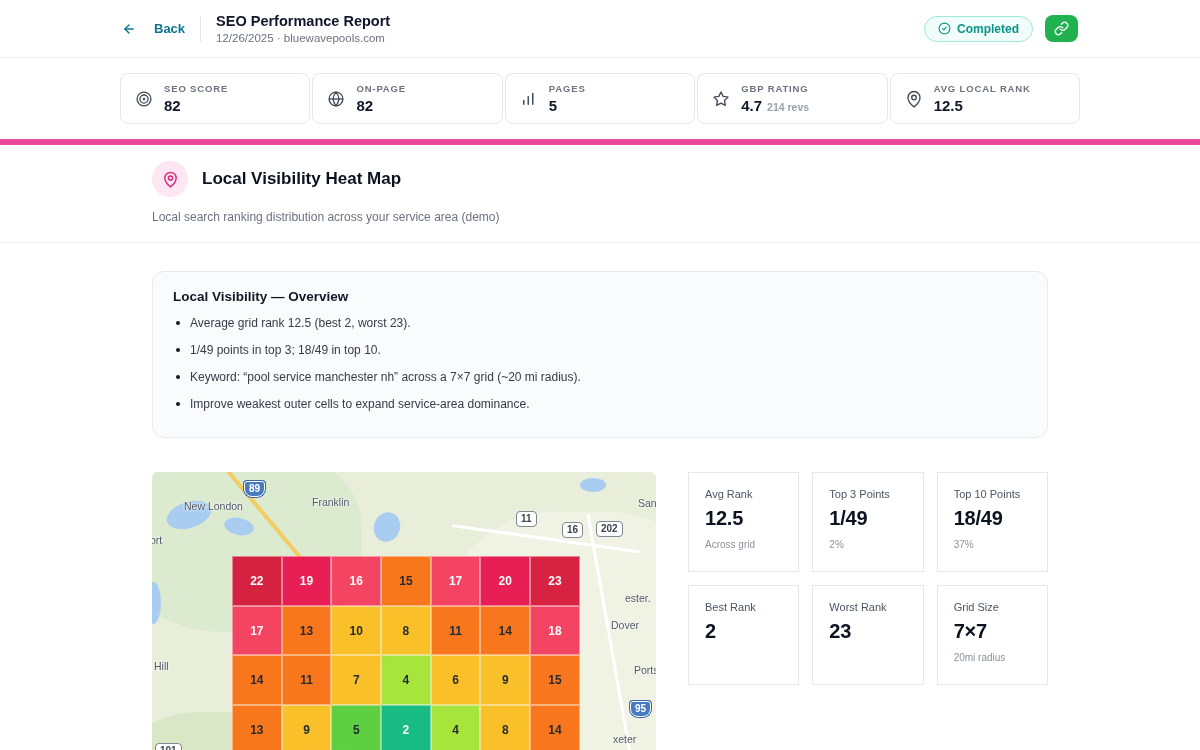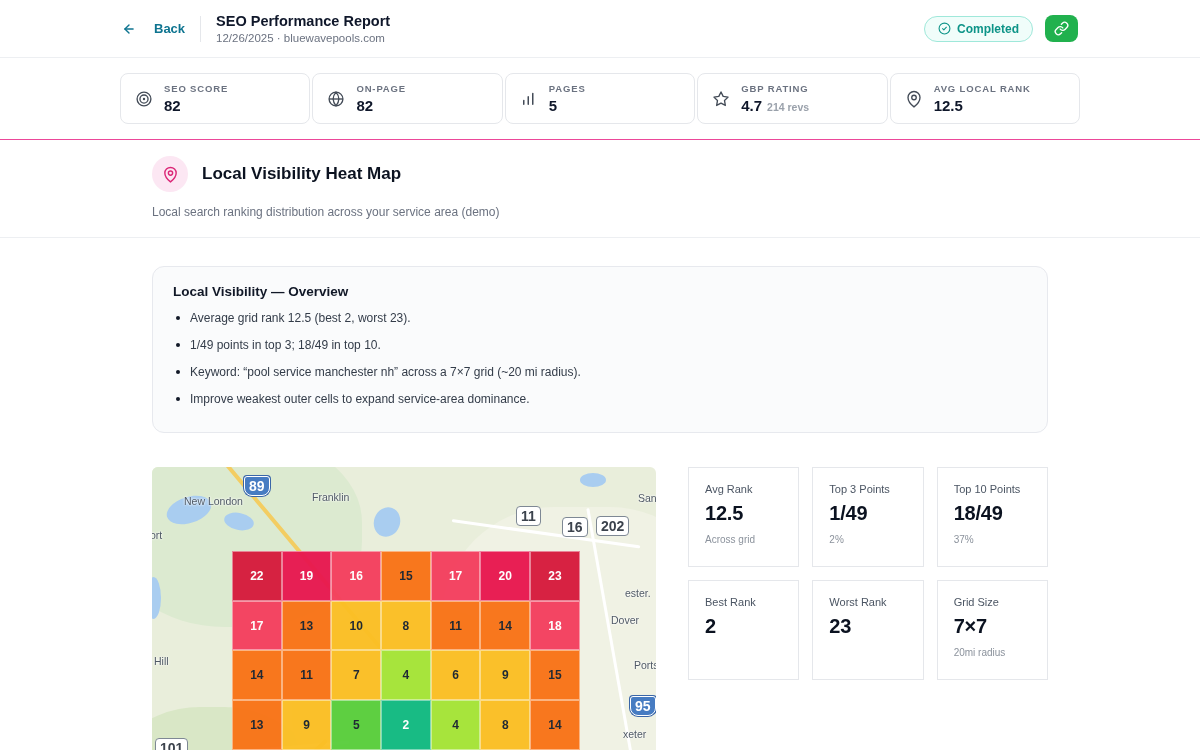--- a/index.html
+++ b/index.html
@@ -11,21 +11,21 @@
   .topbar-left{display:flex;align-items:center;gap:15px}
   .back{display:flex;align-items:center;gap:18px;color:#0e7490;font-size:13px;font-weight:700;cursor:pointer;text-decoration:none}
   .vdiv{width:1px;height:26px;background:#e5e7eb}
   .title{font-size:14.5px;font-weight:700;color:#0f172a}
   .subtitle{font-size:11.5px;color:#6b7280;margin-top:3px}
   .topbar-right{display:flex;align-items:center;gap:12px}
   .badge{display:inline-flex;align-items:center;gap:6px;padding:5px 13px;border:1px solid #9fe8da;background:#f0fdfa;color:#0d9488;border-radius:999px;font-size:12px;font-weight:600}
   .link-btn{width:33px;height:27px;background:#21b14e;border:none;border-radius:8px;display:flex;align-items:center;justify-content:center;cursor:pointer}
 
   
-  .stats-row{display:flex;gap:2px;padding:15px 120px;border-bottom:1px solid #ec4899}
+  .stats-row{display:flex;gap:2px;padding:15px 120px;border-bottom:6px solid #ec4899}
   .stat-card{flex:1;display:flex;align-items:center;gap:11px;border:1px solid #e5e7eb;border-radius:8px;padding:9px 14px;background:#fff}
   .stat-icon{color:#434b57;display:flex;flex:none}
   .stat-label{font-size:9.5px;font-weight:700;letter-spacing:.09em;color:#6b7280;text-transform:uppercase;white-space:nowrap}
   .stat-value{font-size:15px;font-weight:700;color:#0f172a;margin-top:3px}
   .stat-extra{font-size:10.5px;color:#9aa1ab;font-weight:700;margin-left:5px}
 
   
   .section-head{padding:16px 152px 18px;border-bottom:1px solid #edeff2}
   .section-row{display:flex;align-items:center;gap:14px}
   .section-icon{width:36px;height:36px;border-radius:50%;background:#fce7f3;display:flex;align-items:center;justify-content:center;color:#db2777;flex:none}
@@ -40,21 +40,21 @@
   .overview li{position:relative;padding-left:17px;font-size:12px;color:#333c49;margin:9px 0;line-height:1.5}
   .overview li::before{content:"";position:absolute;left:3px;top:7px;width:4px;height:4px;border-radius:50%;background:#111827}
 
   .heat-layout{display:flex;gap:32px}
   .map{position:relative;width:504px;height:430px;border-radius:6px;overflow:hidden;background:#e9eedb;flex:none}
   .blob{position:absolute}
   .water{background:#a9cdf0;border-radius:50%}
   .road{position:absolute;background:#fff;height:2.5px;border-radius:2px;transform-origin:left center;z-index:1}
   .road.hwy{background:#f3cd62;height:3.5px}
   .town{position:absolute;font-size:10.5px;color:#505a66;text-shadow:0 0 2px #fff,0 0 3px #fff;white-space:nowrap;z-index:2}
-  .shield{position:absolute;font-size:14px;font-weight:700;line-height:1;padding:2px 4px;text-align:center;z-index:2}
+  .shield{position:absolute;font-size:10px;font-weight:700;line-height:1;padding:2px 4px;text-align:center;z-index:2}
   .shield.state{background:#fff;border:1.5px solid #7e8894;border-radius:4px;color:#3c434d}
   .shield.interstate{background:#477cc2;border:1px solid #fff;border-radius:3px 3px 8px 8px;color:#fff;box-shadow:0 0 0 1px #3a66a8}
   .grid{position:absolute;left:80px;top:84px;display:grid;grid-template-columns:repeat(7,49.7px);grid-auto-rows:49.7px;z-index:3}
   .cell{display:flex;align-items:center;justify-content:center;font-size:12px;font-weight:700;border:1px solid rgba(255,255,255,.45);opacity:.96}
 
   .metrics{flex:1;display:grid;grid-template-columns:repeat(3,1fr);gap:13px;align-content:start}
   .metric-card{border:1px solid #e5e7eb;border-radius:0;padding:15px 16px;min-height:100px;background:#fff}
   .metric-label{font-size:11px;color:#4b5563}
   .metric-value{font-size:20px;font-weight:700;color:#0b1220;margin-top:7px;letter-spacing:-.01em}
   .metric-sub{font-size:10px;color:#8b929c;margin-top:9px}
@@ -249,21 +249,21 @@
             <div class="cell" style="background: rgb(249, 115, 22); color: rgb(25, 34, 46);">15</div>
           </div>
       <div class="town" style="left: 32px; top: 28px;">New London</div>
           <div class="town" style="left: 160px; top: 24px;">Franklin</div>
           <div class="town" style="left: 486px; top: 25px;">Sanf</div>
           <div class="town" style="left: -2px; top: 62px;">ort</div>
           <div class="town" style="left: 473px; top: 104px; margin-top: 16px;">ester.</div>
           <div class="town" style="left: 459px; top: 147px;">Dover</div>
           <div class="town" style="left: 2px; top: 188px;">Hill</div>
           <div class="town" style="left: 482px; top: 192px;">Ports</div>
-          <div class="town" style="left: 471px; top: 261px;">xeter</div>
+          <div class="town" style="left: 461px; top: 261px;">xeter</div>
           <div class="shield interstate" style="left: 92px; top: 9px;">89</div>
           <div class="shield state" style="left: 364px; top: 39px;">11</div>
           <div class="shield state" style="left: 410px; top: 50px;">16</div>
           <div class="shield state" style="left: 444px; top: 49px;">202</div>
           <div class="shield interstate" style="left: 478px; top: 229px;">95</div>
           <div class="shield state" style="left: 3px; top: 271px;">101</div>
         </div>
 
       <div class="metrics" id="metrics">
           <div class="metric-card">

